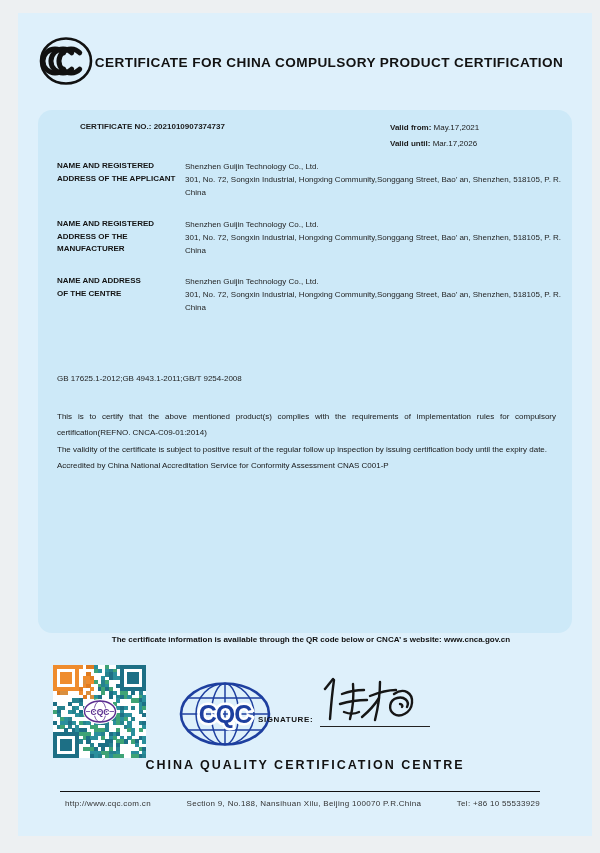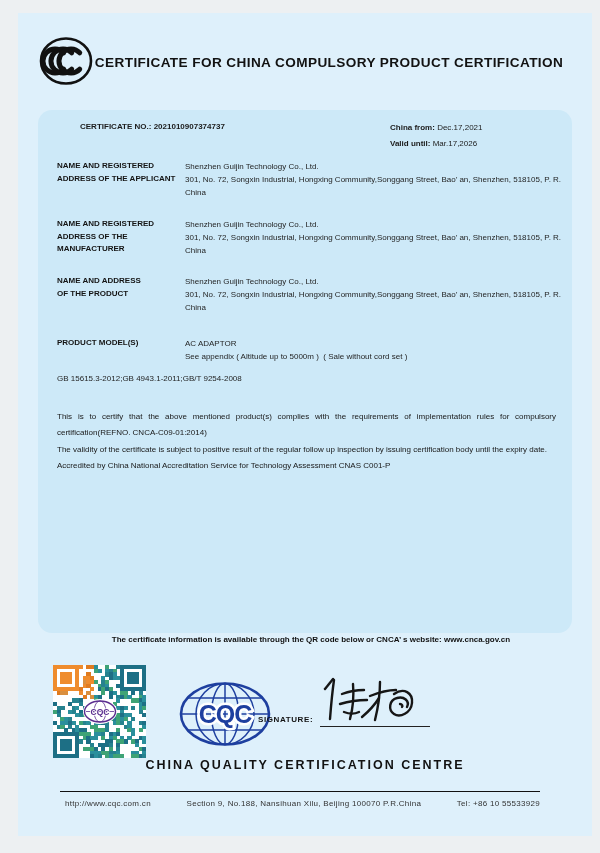--- a/index.html
+++ b/index.html
@@ -62,22 +62,22 @@
     <div class="cert-title">CERTIFICATE FOR CHINA COMPULSORY PRODUCT CERTIFICATION</div>
 
     <div class="panel">
       <div class="certno-row">
         <span class="lbl">CERTIFICATE NO.:</span>
         <span> </span>
         <span style="font-weight:600">2021010907374737</span>
       </div>
       <div class="validity">
         <div>
-          <span class="lbl">China from:</span>
-          <span>Dec.17,2021</span>
+          <span class="lbl">Valid from:</span>
+          <span>May.17,2021</span>
         </div>
         <div>
           <span class="lbl">Valid until:</span>
           <span>Mar.17,2026</span>
         </div>
       </div>
 
       <div class="frow" style="top:50px">
         <div class="flabel">
             <div>NAME AND REGISTERED</div>
@@ -89,38 +89,32 @@
         <div class="flabel">
             <div>NAME AND REGISTERED</div>
             <div>ADDRESS OF THE</div>
             <div>MANUFACTURER</div>
           </div>
         <div class="fvalue"><div>Shenzhen Guijin Technology Co., Ltd.</div><div>301, No. 72, Songxin Industrial, Hongxing Community,Songgang Street, Bao’ an, Shenzhen, 518105, P. R. China</div></div>
       </div>
       <div class="frow" style="top:165px">
         <div class="flabel">
             <div>NAME AND ADDRESS</div>
-            <div>OF THE PRODUCT</div>
+            <div>OF THE CENTRE</div>
           </div>
         <div class="fvalue"><div>Shenzhen Guijin Technology Co., Ltd.</div><div>301, No. 72, Songxin Industrial, Hongxing Community,Songgang Street, Bao’ an, Shenzhen, 518105, P. R. China</div></div>
       </div>
-      <div class="frow" style="top:227px">
-        <div class="flabel">
-            <div>PRODUCT MODEL(S)</div>
-          </div>
-        <div class="fvalue"><div>AC ADAPTOR</div><div>See appendix ( Altitude up to 5000m )  ( Sale without cord set )</div></div>
-      </div>
       <div class="frow" style="top:258px">
-        <div class="fvalue offset"><div>GB 15615.3-2012;GB 4943.1-2011;GB/T 9254-2008</div></div>
+        <div class="fvalue offset"><div>GB 17625.1-2012;GB 4943.1-2011;GB/T 9254-2008</div></div>
       </div>
 
       <div class="paragraphs">
           <div>This is to certify that the above mentioned product(s) complies with the requirements of implementation rules for compulsory certification(REFNO. CNCA-C09-01:2014)</div>
           <div>The validity of the certificate is subject to positive result of the regular follow up inspection by issuing certification body until the expiry date.</div>
-          <div>Accredited by China National Accreditation Service for Technology Assessment CNAS C001-P</div>
+          <div>Accredited by China National Accreditation Service for Conformity Assessment CNAS C001-P</div>
         </div>
     </div>
 
     <div class="notice">The certificate information is available through the QR code below or CNCA’ s website: www.cnca.gov.cn</div>
 
     <div class="qr" id="qr">
       <div class="qr-emblem">
         <svg width="34" height="25" viewBox="0 0 34 25">
           <ellipse cx="17" cy="12.5" rx="15.5" ry="10.5" fill="#fff" stroke="#5b2d8f" stroke-width="1.4"></ellipse>
           <line x1="3" y1="12.5" x2="31" y2="12.5" stroke="#5b2d8f" stroke-width="0.8"></line>

